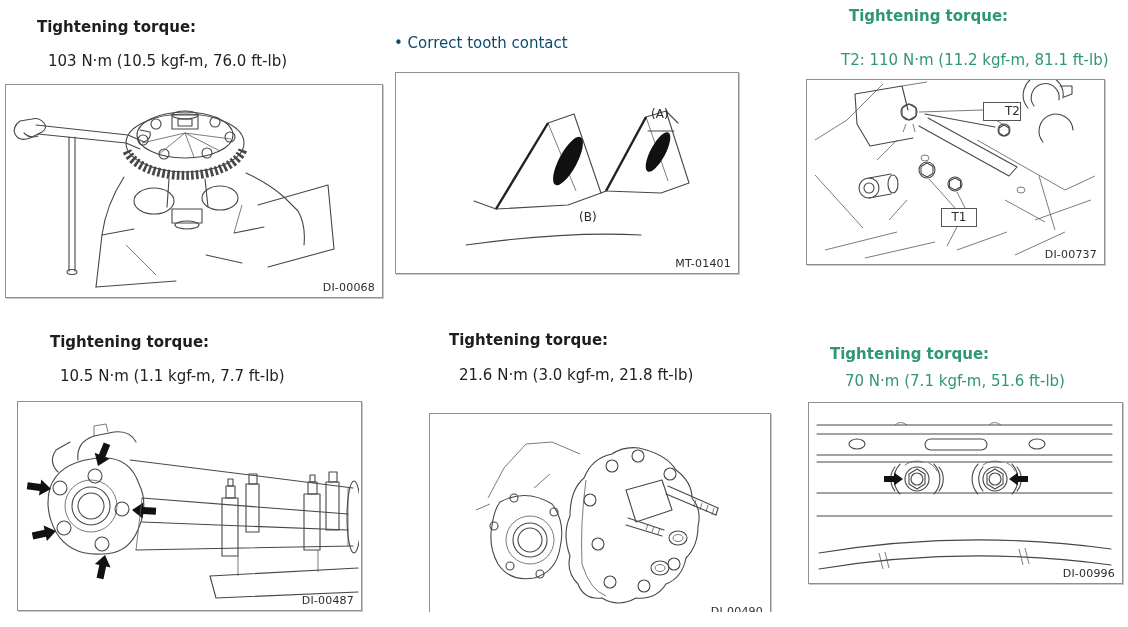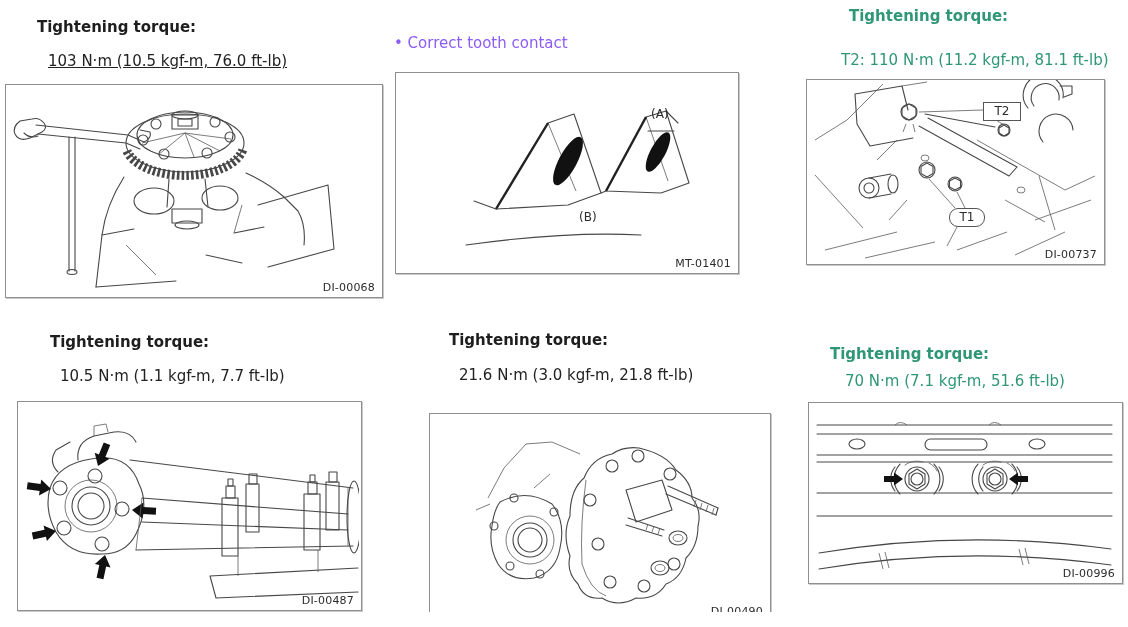--- a/index.html
+++ b/index.html
@@ -1,38 +1,38 @@
 <!DOCTYPE html>
 <html><head>
 <meta charset="utf-8">
 <style>
   html,body{margin:0;padding:0;background:#ffffff;}
   #page{position:relative;width:1128px;height:612px;background:#ffffff;overflow:hidden;
         font-family:"DejaVu Sans","Liberation Sans",sans-serif;color:#1e1e1e;}
   .hdg{position:absolute;font-size:15px;font-weight:bold;color:#1e1e1e;white-space:nowrap;}
   .val{position:absolute;font-size:15px;color:#222222;white-space:nowrap;}
-  .bullet{position:absolute;font-size:15px;color:#8b5cf6;white-space:nowrap;}
+  .bullet{position:absolute;font-size:15px;color:#0c4a6e;white-space:nowrap;}
   .green{color:#2f9676;}
   .panel{position:absolute;background:#ffffff;border:1px solid #8f8f8f;box-shadow:1px 1px 0 #c9c9c9;}
   .figcode{position:absolute;right:7px;bottom:3px;font-size:11px;color:#2b2b2b;letter-spacing:0.2px;}
   .callout{position:absolute;font-size:12px;color:#2b2b2b;}
   .tbox{position:absolute;border:1px solid #555;background:#fff;font-size:12px;color:#2b2b2b;
         text-align:center;line-height:16px;}
   svg{position:absolute;left:0;top:0;}
   .ln{stroke:#474747;stroke-width:1.1;fill:none;stroke-linecap:round;stroke-linejoin:round;}
   .thin{stroke:#5a5a5a;stroke-width:0.8;fill:none;}
   .blk{fill:#111;stroke:none;}
 </style>
 </head>
 <body>
 
 <div id="page">
 
   <div class="hdg" style="left:37px;top:18px;">Tightening torque:</div>
-  <div class="val" style="left:48px;top:52px;text-decoration:underline;">103 N·m (10.5 kgf-m, 76.0 ft-lb)</div>
+  <div class="val" style="left:48px;top:52px;">103 N·m (10.5 kgf-m, 76.0 ft-lb)</div>
   <figure class="panel" style="left:5px;top:84px;width:336px;height:212px;margin:0;padding-left:40px;">
     <svg width="334" height="210" viewBox="0 0 334 210">
 
       <path class="ln" d="M14,36 q-8,6 -5,13 q4,8 15,4 l12,-6 q6,-4 2,-9 q-5,-6 -12,-4 Z"></path>
       <path class="ln" d="M18,48 q6,6 14,3"></path>
 
       <path class="ln" d="M30,40 L122,50 L138,57"></path>
       <path class="ln" d="M32,49 L120,58 L134,64"></path>
       <path class="ln" d="M138,57 q8,-4 6,-10 l-10,-2"></path>
 
@@ -134,22 +134,22 @@
         <circle class="ln" cx="62" cy="108" r="5"></circle>
       <path class="ln" d="M62,98 L84,94 M62,118 L84,114"></path>
       <ellipse class="ln" cx="86" cy="104" rx="5" ry="9"></ellipse>
 
       <path class="thin" d="M8,95 L56,148 M18,170 L90,152 M58,178 L128,162 M150,170 L200,152 M208,175 L258,152
                            M170,60 L258,110 M258,110 L288,96 M228,140 L284,120 M198,120 L238,142
                            M100,120 L82,140 M150,147 L140,166 M232,96 L248,150 M90,60 L70,80"></path>
       <ellipse class="thin" cx="118" cy="78" rx="4" ry="3"></ellipse>
       <ellipse class="thin" cx="214" cy="110" rx="4" ry="3"></ellipse>
     </svg>
-    <div class="tbox" style="left:176px;top:22px;width:36px;height:17px;">T2</div>
-    <div class="tbox" style="left:142px;top:128px;width:34px;height:17px;border-radius:9px;">T1</div>
+    <div class="tbox" style="left:176px;top:22px;width:36px;height:17px;text-align:right;">T2</div>
+    <div class="tbox" style="left:134px;top:128px;width:34px;height:17px;">T1</div>
     <div class="figcode">DI-00737</div>
   </figure>
 
   <div class="hdg" style="left:50px;top:333px;">Tightening torque:</div>
   <div class="val" style="left:60px;top:367px;">10.5 N·m (1.1 kgf-m, 7.7 ft-lb)</div>
   <figure class="panel" style="left:13px;top:397px;width:343px;height:208px;margin:4px;">
     <svg width="341" height="206" viewBox="0 0 341 206">
 
       <path class="ln" d="M73,57 Q110,50 121,82 Q132,104 118,132 Q108,152 84,152 Q52,154 38,130 Q26,108 32,86 Q40,62 73,57 Z"></path>
       <circle class="ln" cx="73" cy="104" r="13"></circle>

